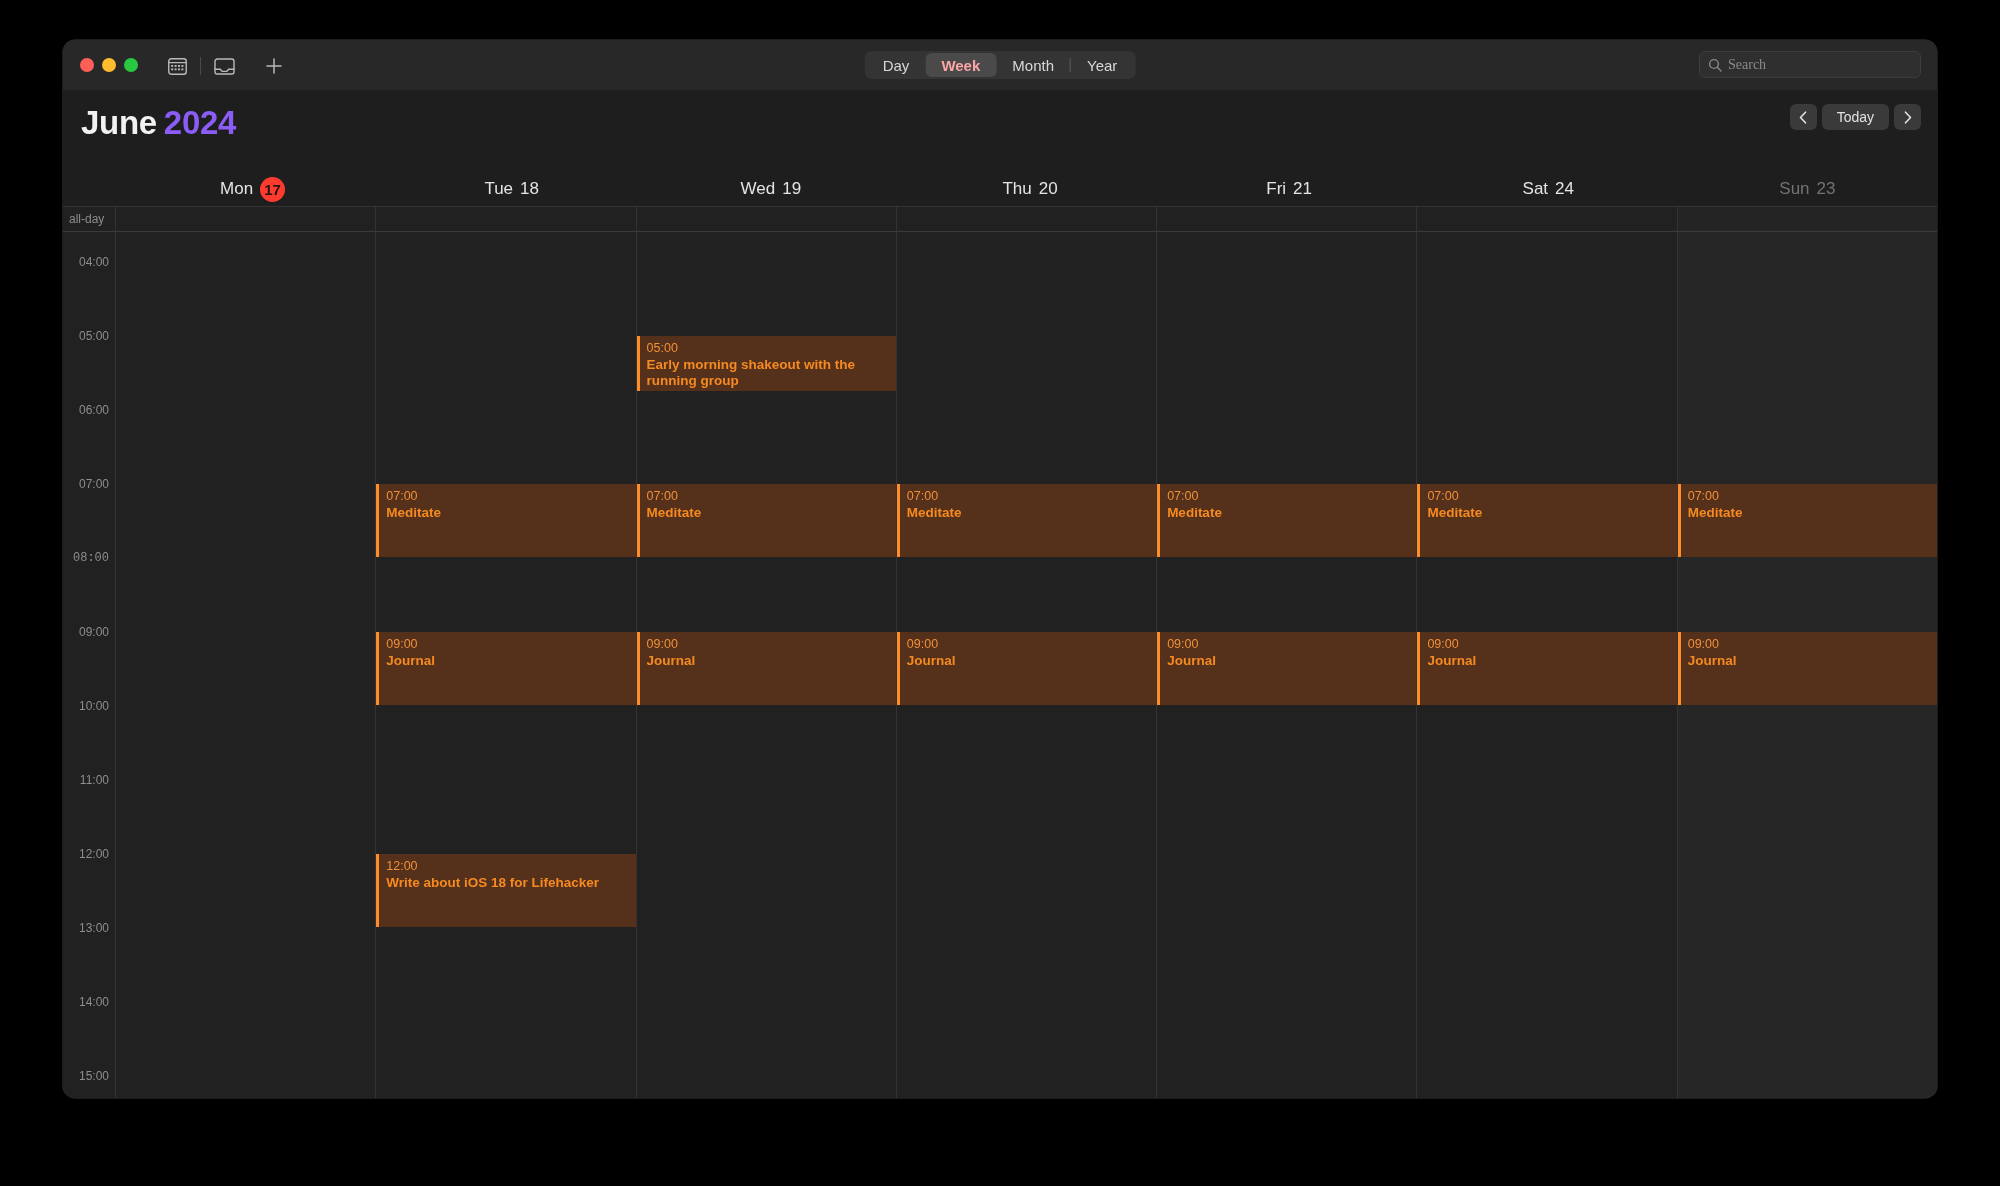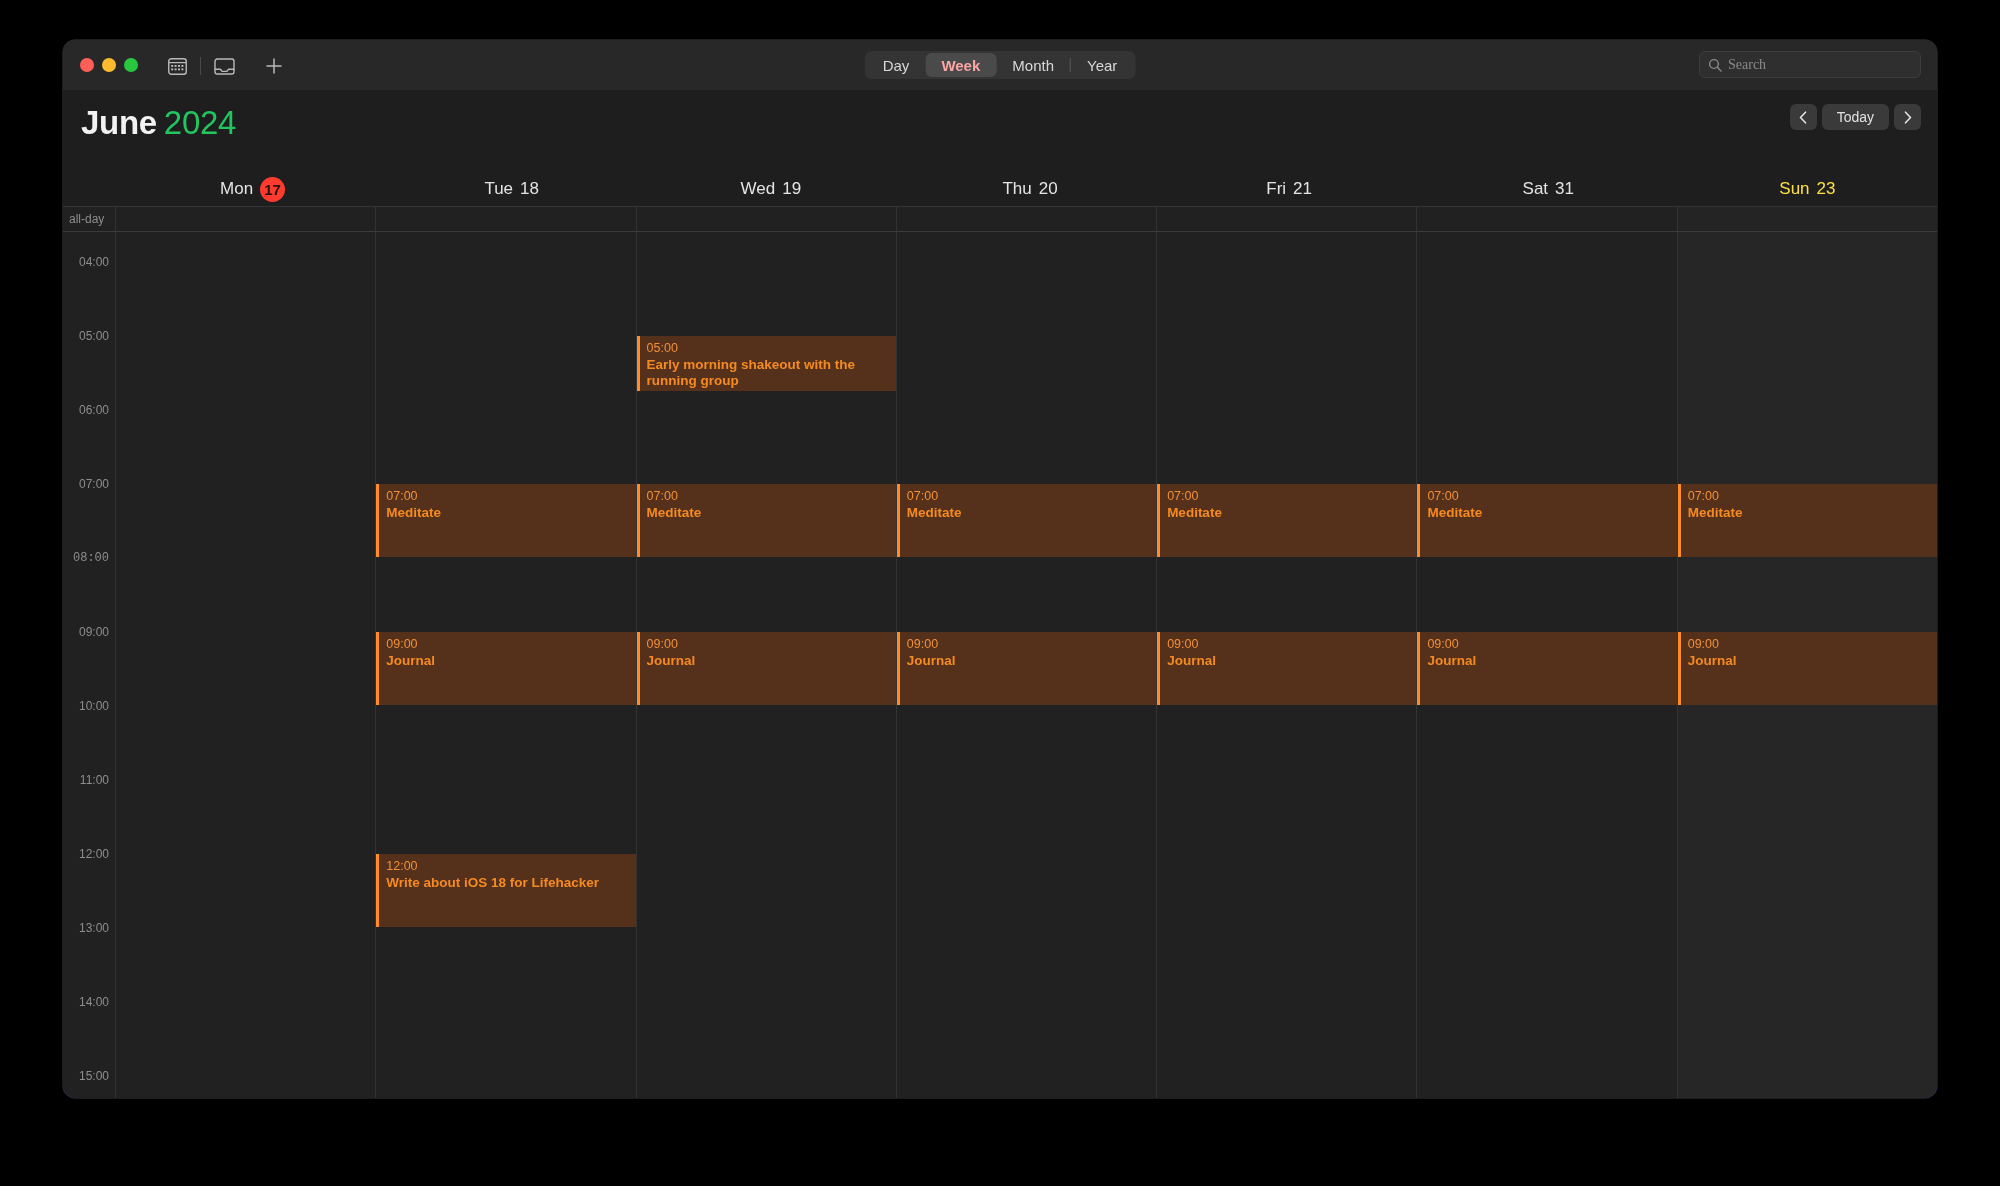--- a/index.html
+++ b/index.html
@@ -118,21 +118,21 @@
   }
   #month-title {
     position: absolute;
     left: 18px;
     top: 14px;
     font-size: 33px;
     letter-spacing: -0.3px;
     white-space: nowrap;
   }
   #month-title .m { font-weight: bold; color: #f2f2f2; }
-  #month-title .y { font-weight: 400; color: #22c55e; margin-left: 7px; }
+  #month-title .y { font-weight: 700; color: #8b5cf6; margin-left: 7px; }
 
   #nav {
     position: absolute;
     right: 16px;
     top: 14px;
     display: flex;
     align-items: center;
     gap: 5px;
   }
   .nav-btn {
@@ -157,21 +157,21 @@
   #daynames .gutter { width: 52px; flex: none; }
   .dayname {
     flex: 1 1 0;
     display: flex;
     align-items: center;
     justify-content: center;
     gap: 7px;
     font-size: 17px;
     color: #e4e4e4;
   }
-  .dayname.dim { color: #fde047; }
+  .dayname.dim { color: #737373; }
   .dayname .today-pill {
     width: 25px; height: 25px;
     border-radius: 50%;
     background: #ff3b30;
     color: #231410;
     display: flex; align-items: center; justify-content: center;
     font-size: 15px;
     font-weight: 600;
   }
 
@@ -371,21 +371,21 @@
       <div class="dayname">
         <span>Thu</span>
         <span>20</span>
       </div>
       <div class="dayname">
         <span>Fri</span>
         <span>21</span>
       </div>
       <div class="dayname">
         <span>Sat</span>
-        <span>31</span>
+        <span>24</span>
       </div>
       <div class="dayname dim">
         <span>Sun</span>
         <span>23</span>
       </div>
     </div>
 
   <div id="allday">
     <div class="gutter">all-day</div>
   <div class="ad-col"></div>

